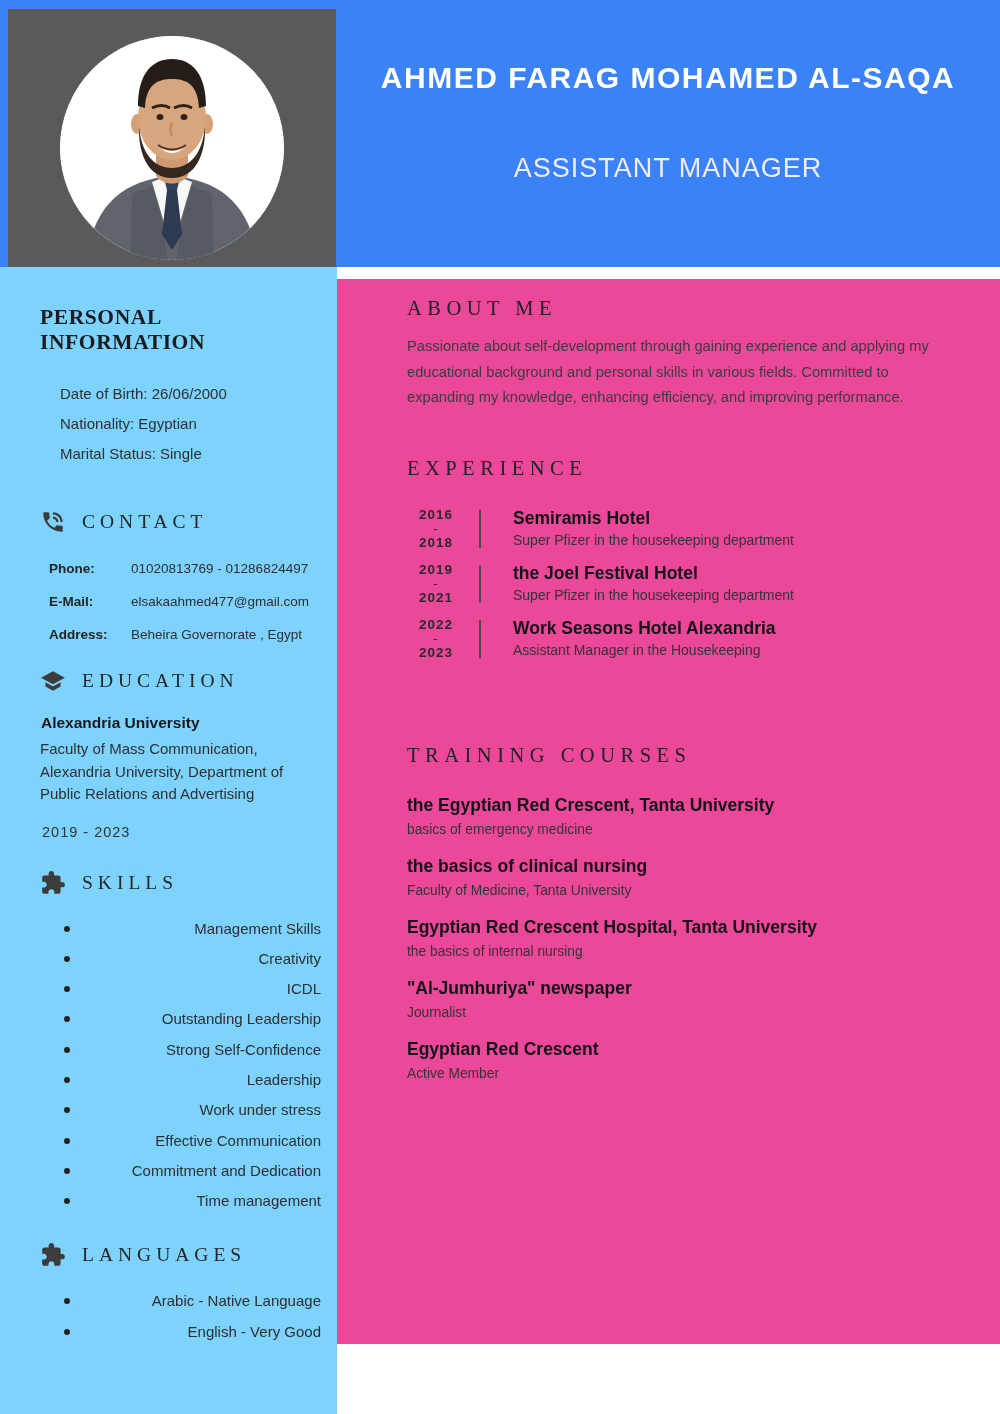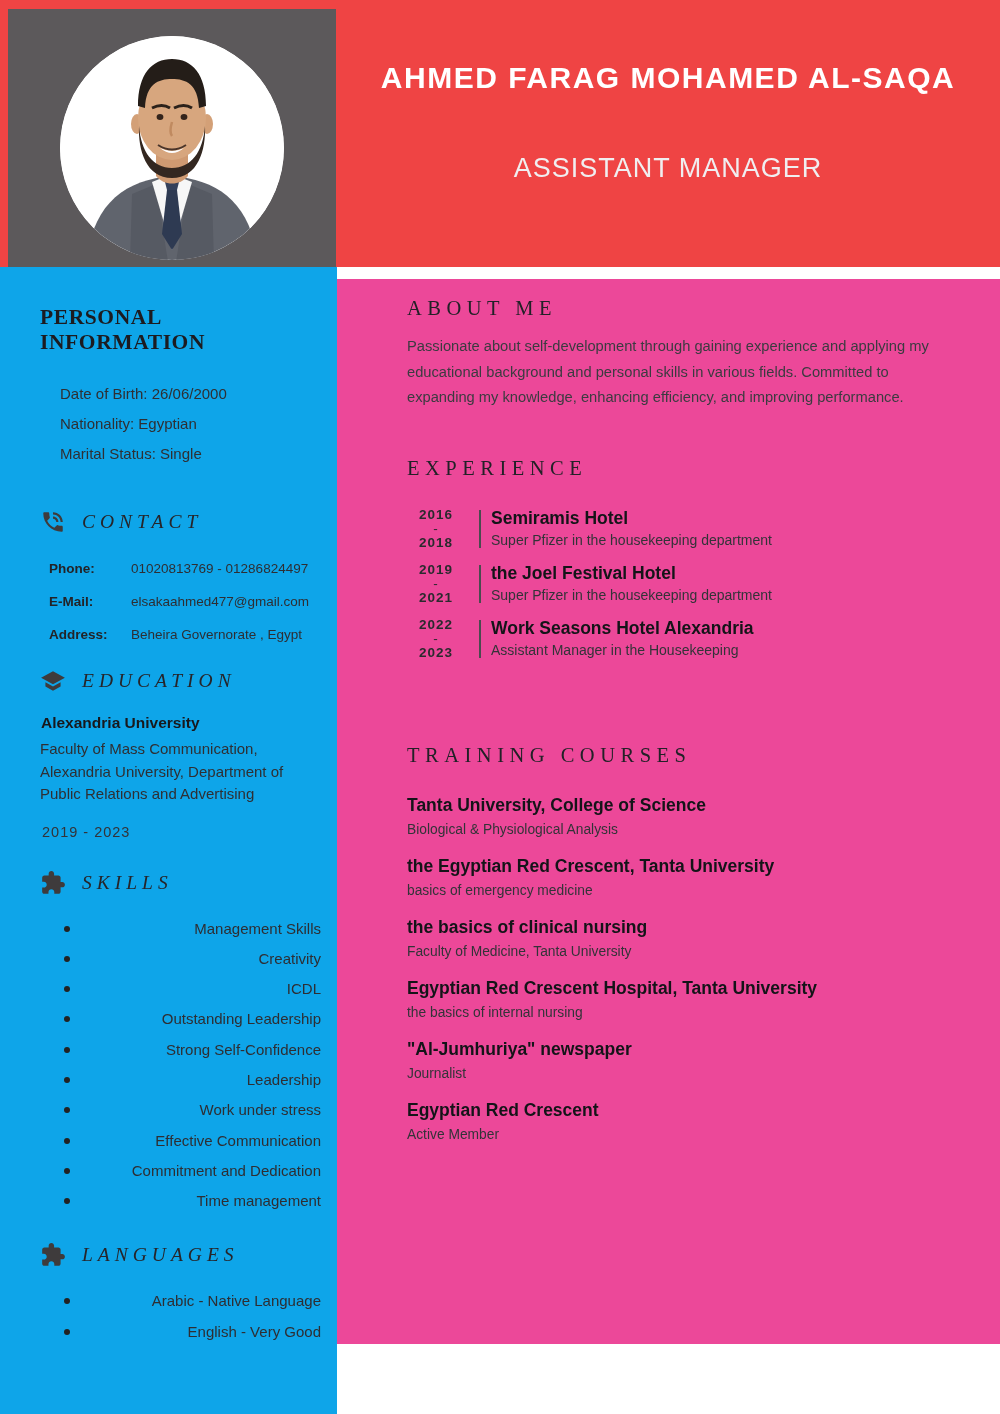--- a/index.html
+++ b/index.html
@@ -8,21 +8,21 @@
     background:#ffffff;
     font-family:"Liberation Sans", sans-serif;
     position:relative;
     color:#38383c;
     overflow:hidden;
   }
 
   
   .header {
     position:absolute; left:0; top:0; width:1000px; height:267px;
-    background:#ef4444;
+    background:#3b82f6;
   }
   .photo-panel {
     position:absolute; left:8px; top:9px; width:328px; height:258px;
     background:#5c595b;
   }
   .photo-circle {
     position:absolute; left:52px; top:27px; width:224px; height:224px;
     border-radius:50%; background:#ffffff; overflow:hidden;
   }
   .header-text {
@@ -34,34 +34,34 @@
     white-space:nowrap; margin-top:-22px;
   }
   .header-title {
     color:#f0eef0; font-size:27px; font-weight:400; letter-spacing:1px;
     margin-top:58px;
   }
 
   
   .sidebar {
     position:absolute; left:0; top:267px; width:337px; height:1147px;
-    background:#0ea5e9;
+    background:#7dd3fc;
     padding:38px 16px 0 40px; box-sizing:border-box;
   }
   .personal-heading {
     font-family:"Liberation Serif", serif;
     font-size:21.5px; font-weight:700; letter-spacing:0.6px; color:#1c1b20;
   }
   .personal-list { list-style:none; margin:24px 0 0 0; padding:0 0 0 20px; }
   .personal-list li { font-size:15px; line-height:30px; color:#2f2f33; }
 
   .section-head {
     display:flex; align-items:center; gap:16px;
     font-family:"Liberation Serif", serif;
-    font-size:19.5px; font-weight:500; letter-spacing:5px; color:#26252a;font-style:italic;
+    font-size:19.5px; font-weight:500; letter-spacing:5px; color:#26252a;
   }
   .section-head .icn { flex:0 0 auto; display:flex; }
   .section-head svg { width:26px; height:26px; fill:#3e3b3c; }
 
   .contact-section { margin-top:40px; }
   .contact-rows { margin:26px 0 0 0; }
   .contact-row { display:grid; grid-template-columns:72px auto; column-gap:10px; margin-bottom:18px; align-items:baseline;padding-left:9px; }
   .contact-label { font-size:13.5px; font-weight:700; color:#232327; }
   .contact-value { font-size:13.5px; color:#2e2e33; }
 
@@ -97,21 +97,21 @@
 
   .experience-section { margin-top:46px; }
   .exp-items { margin-top:28px; }
   .exp-item { display:flex; margin-bottom:13px; }
   .exp-dates {
     width:58px; text-align:center;
     font-size:13.5px; font-weight:700; letter-spacing:1px; color:#2a2a2e; line-height:14px;
   }
   .exp-dates .dash { font-weight:400; }
   .exp-divider { width:0; border-left:2px solid #4b4b4f; align-self:stretch; margin:2px 0 2px 14px; }
-  .exp-content { padding-left:10px; }
+  .exp-content { padding-left:32px; }
   .exp-title { font-size:17.5px; font-weight:700; color:#141418; line-height:21px; }
   .exp-subtitle { font-size:14px; color:#333338; line-height:20px; margin-top:1px; }
 
   .training-section { margin-top:84px; }
   .training-items { margin-top:28px; }
   .training-item { margin-bottom:17px; }
   .training-title { font-size:17.5px; font-weight:700; color:#141418; line-height:21px; }
   .training-subtitle { font-size:13.8px; color:#333338; line-height:19px; margin-top:4px; }
 </style>
 </head>
@@ -306,24 +306,20 @@
             <div class="exp-subtitle">Assistant Manager in the Housekeeping</div>
           </div>
         </div>
       </div>
   </div>
 
   <div class="training-section">
     <div class="main-heading">TRAINING COURSES</div>
     <div class="training-items">
 
-        <div class="training-item">
-          <div class="training-title">Tanta University, College of Science</div>
-          <div class="training-subtitle">Biological &amp; Physiological Analysis</div>
-        </div>
 
         <div class="training-item">
           <div class="training-title">the Egyptian Red Crescent, Tanta University</div>
           <div class="training-subtitle">basics of emergency medicine</div>
         </div>
 
         <div class="training-item">
           <div class="training-title">the basics of clinical nursing</div>
           <div class="training-subtitle">Faculty of Medicine, Tanta University</div>
         </div>

